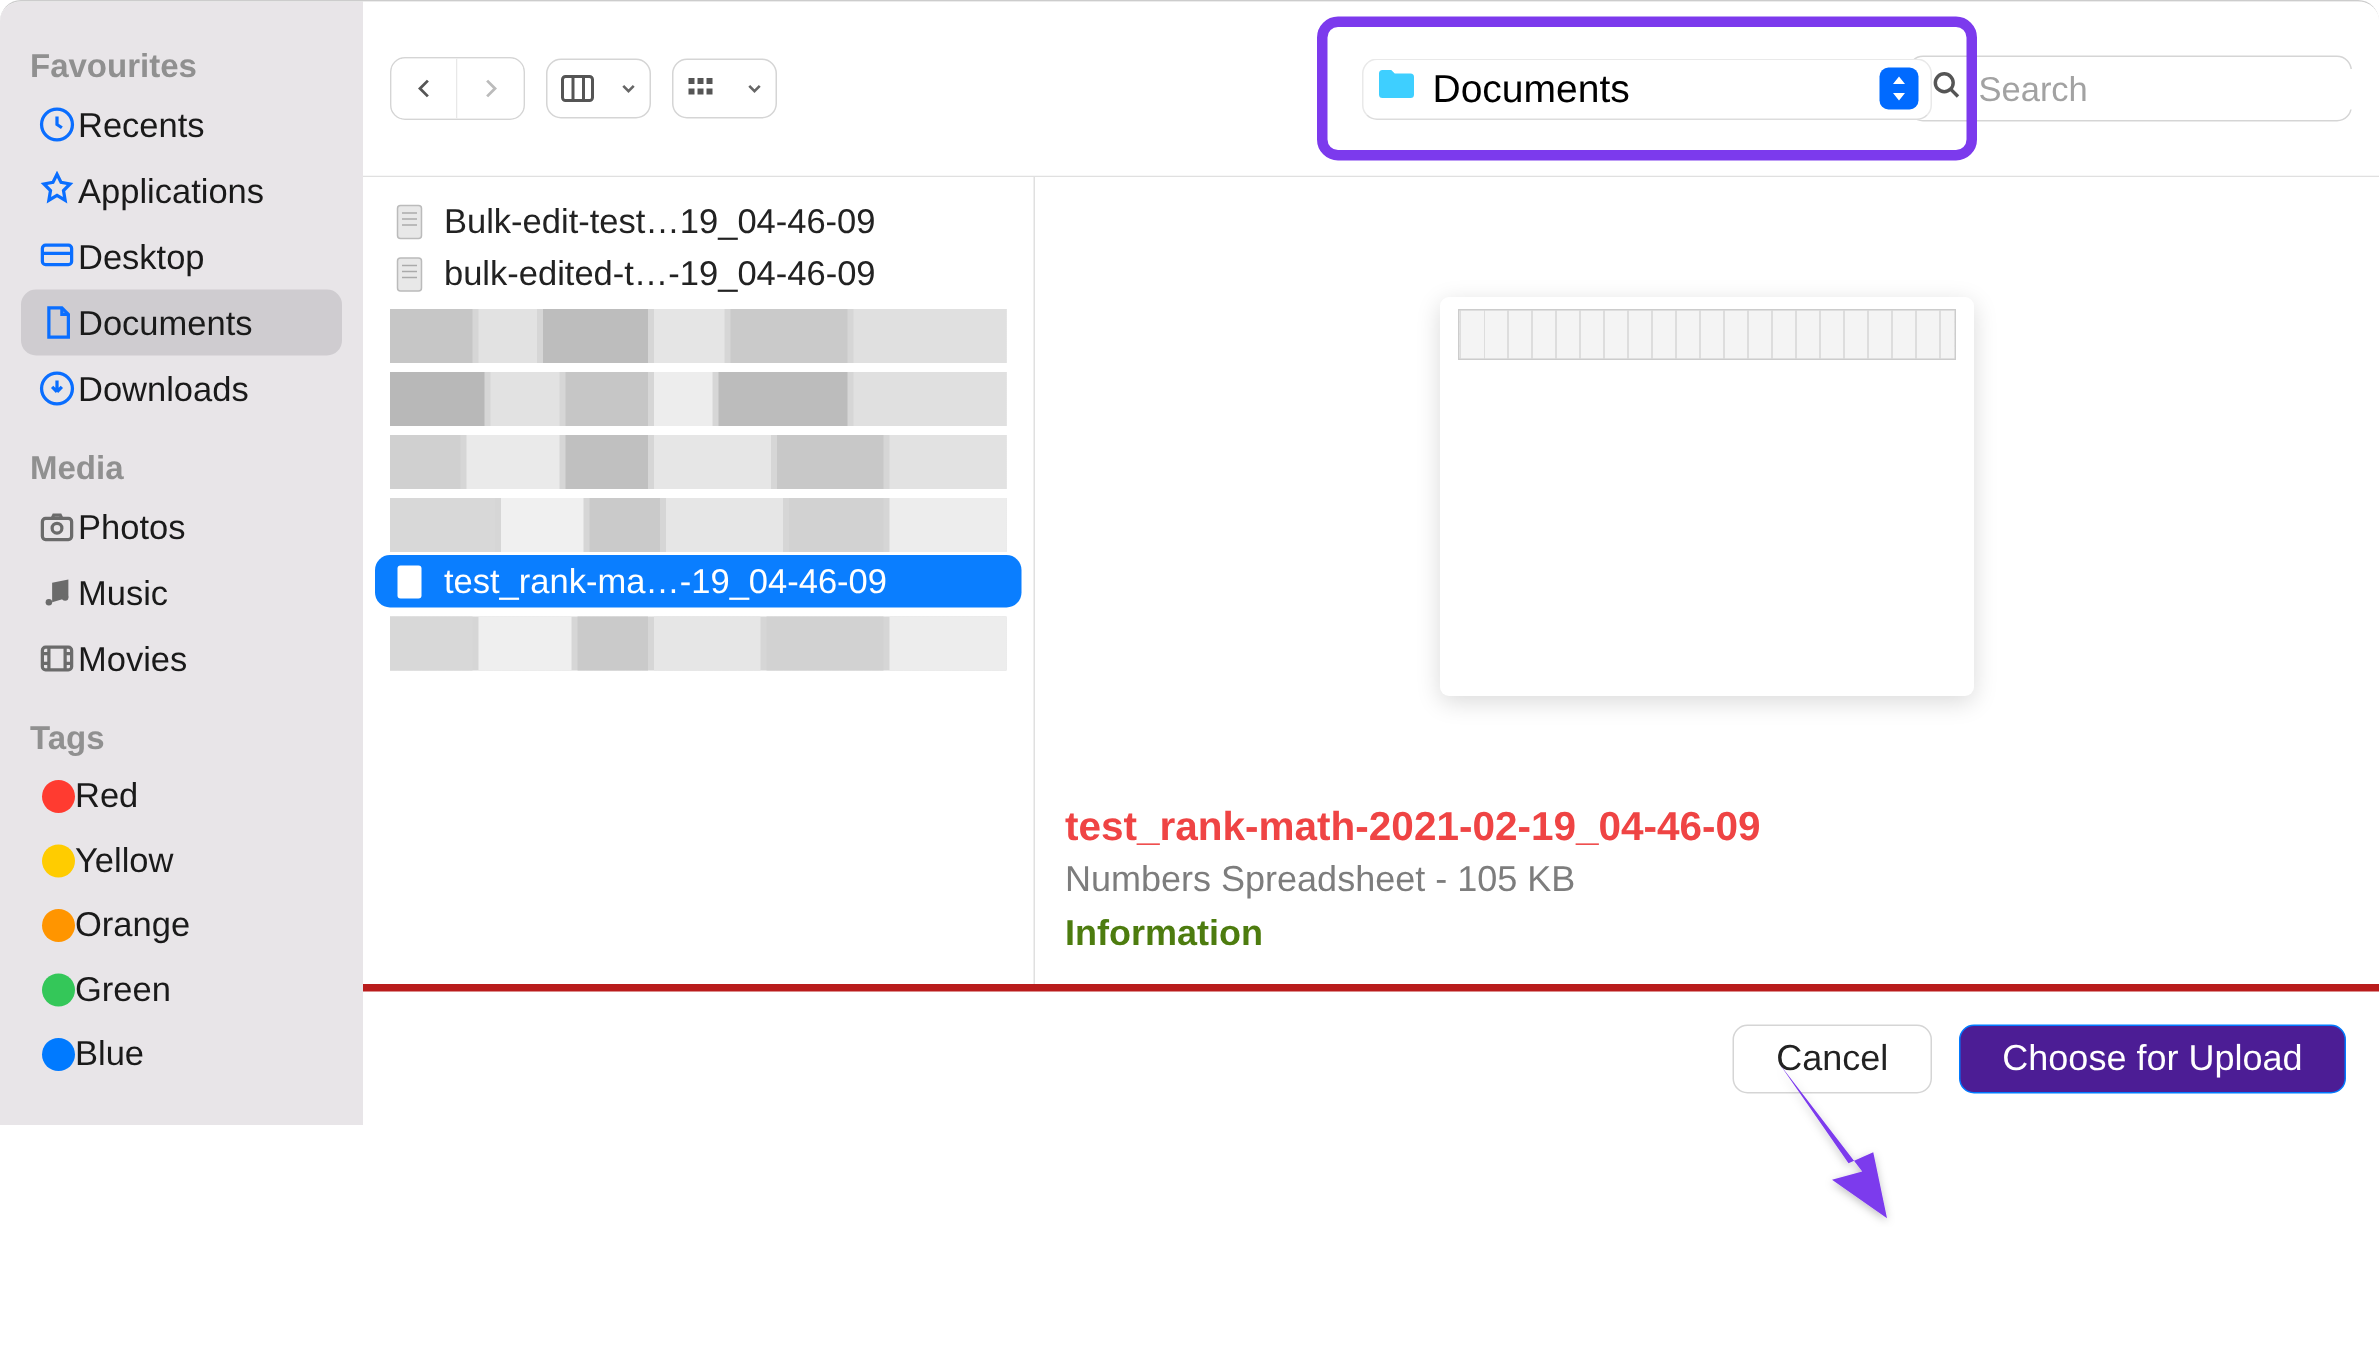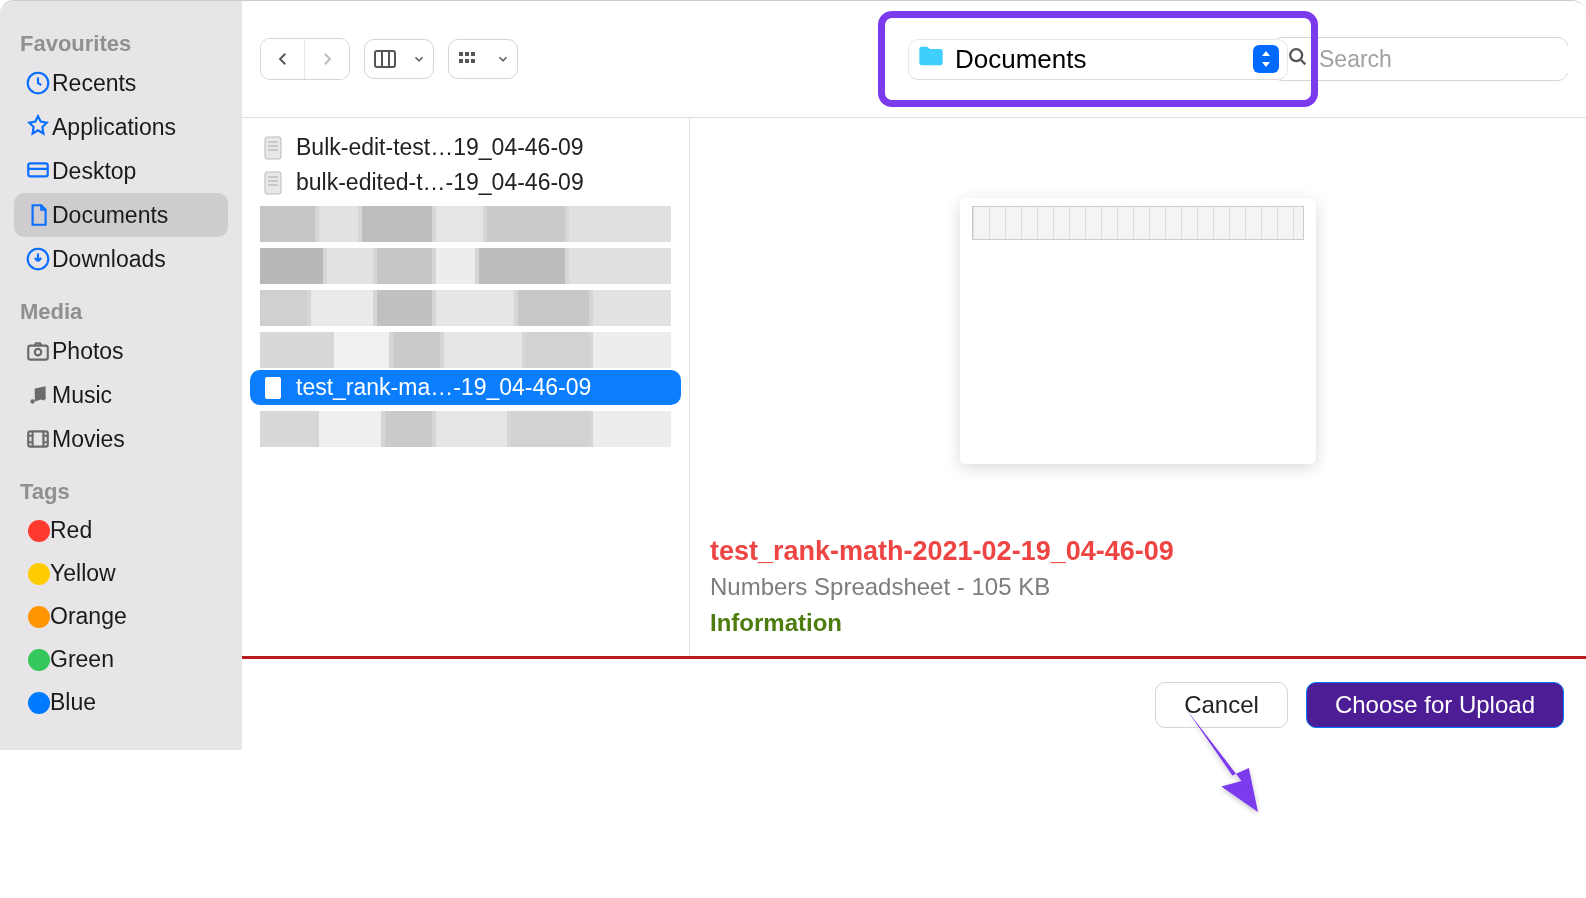--- a/index.html
+++ b/index.html
@@ -266,21 +266,21 @@
 .preview-meta {
   display: flex;
   justify-content: space-between;
   font-size: 23px;
   color: #7d7d7d;
   margin-top: 14px;
 }
 .preview-meta .val { color: #222; }
 .bottom-bar {
   height: 94px;
-  border-top: 3px solid #b91c1c;
+  border-top: 5px solid #b91c1c;
   display: flex;
   align-items: center;
   justify-content: flex-end;
   gap: 18px;
   padding: 0 22px;
   position: relative;
 }
 .btn {
   font-size: 24px;
   padding: 8px 28px;

